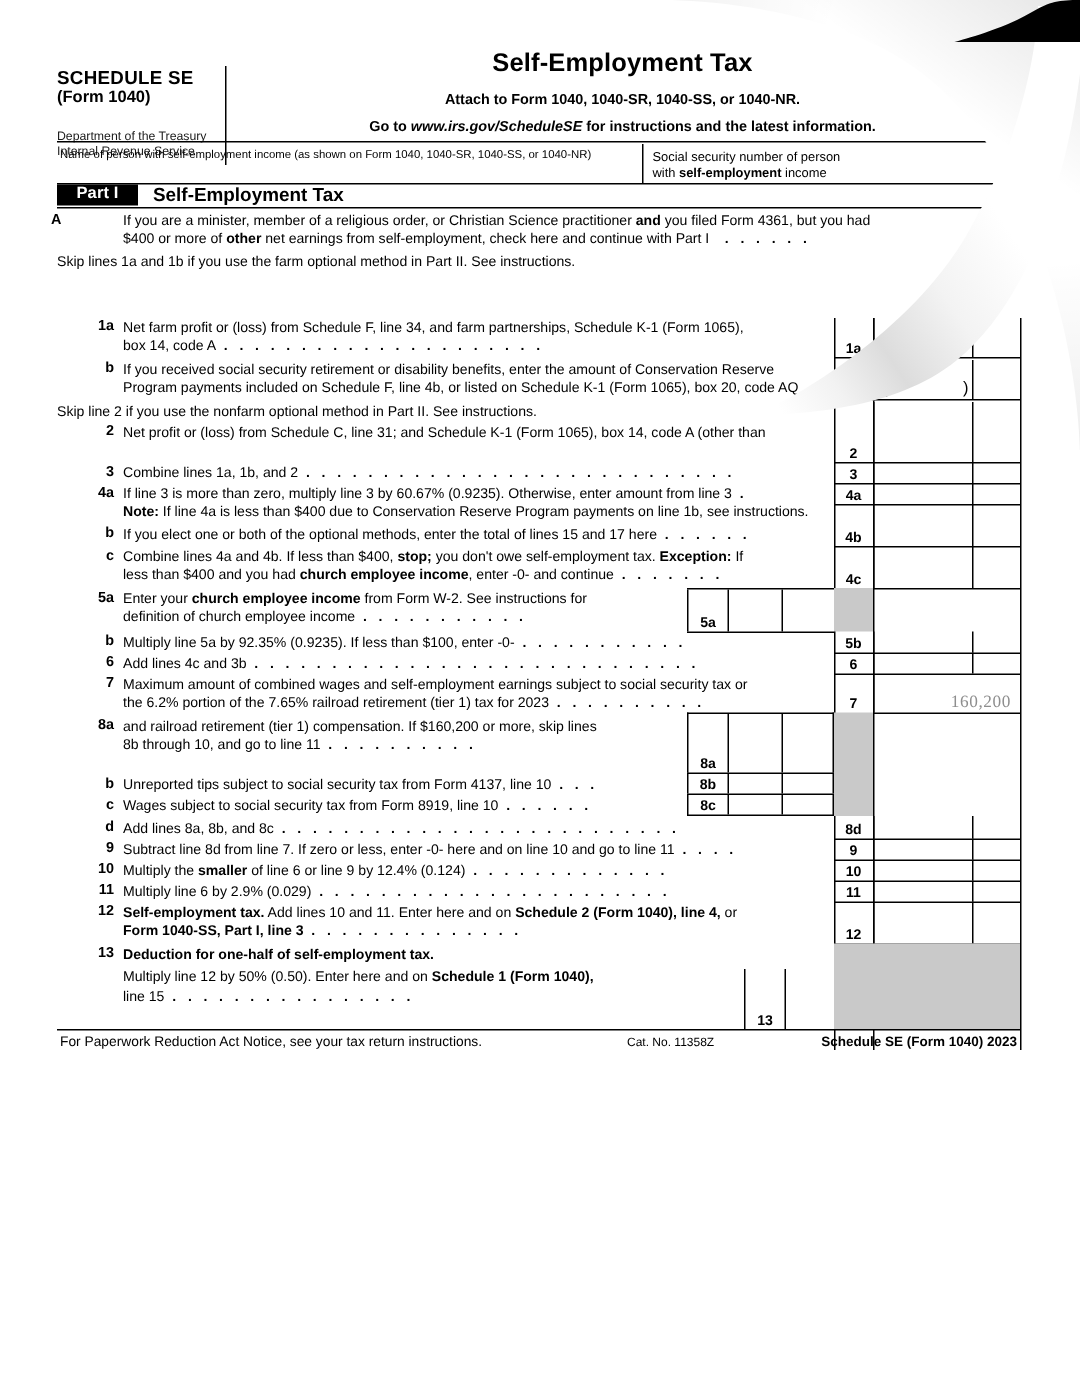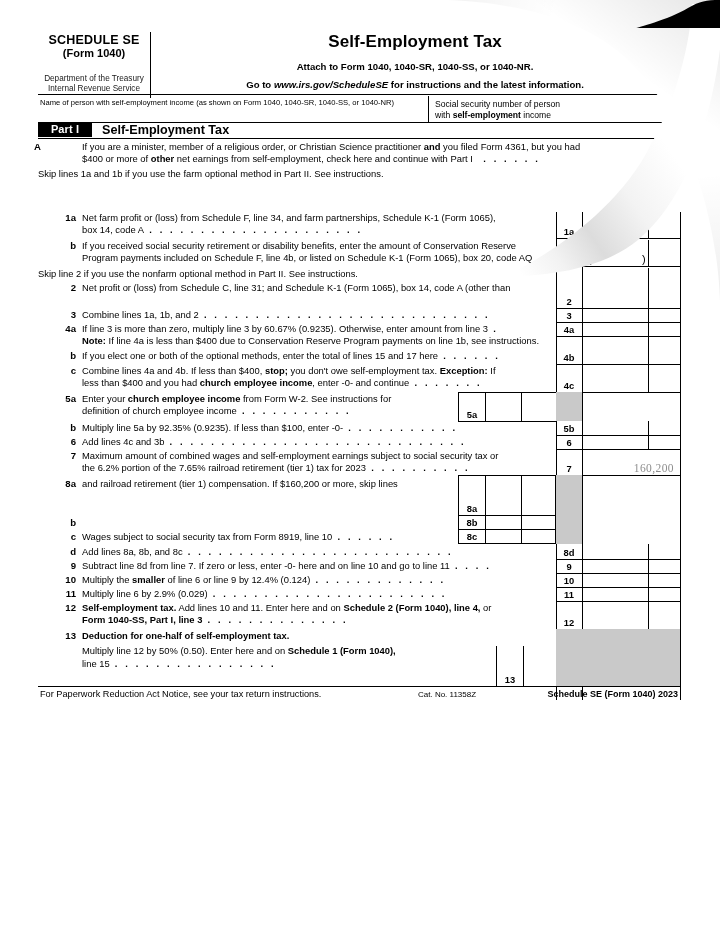--- a/index.html
+++ b/index.html
@@ -12,23 +12,22 @@
 
   
   .form{
     position:absolute;left:38px;top:28px;width:642px;height:672px;
     background:#fff;
   }
 
   
   .hdr{position:relative;height:66px;}
   .hdr-left{
-    position:absolute;left:0;top:4px;width:112px;height:66px;
+    position:absolute;left:0;top:16px;width:112px;height:66px;
     border-right:1.6px solid #000;
-    text-align:center;
   }
   .sched{font-size:12.5px;font-weight:bold;letter-spacing:.2px;line-height:13px;margin-top:2px;}
   .sched2{font-size:11px;font-weight:bold;line-height:13px;}
   .dept{font-size:8.2px;line-height:10.2px;margin-top:14px;color:#1a1a1a;}
 
   .hdr-mid{position:absolute;left:112px;top:0;right:0;height:66px;text-align:center;}
   .ttl{font-size:17px;font-weight:bold;margin-top:4px;letter-spacing:.1px;}
   .attach{font-size:9.6px;font-weight:bold;margin-top:9px;}
   .goto{font-size:9.6px;font-weight:bold;margin-top:7px;}
   .goto i{font-style:italic;}
@@ -333,30 +332,32 @@
       <div class="bn">
           <span>7</span>
         </div>
       <div class="amount">160,200</div>
     </div>
     <div class="hline-amt" style="top:447px;"></div>
 
     <div class="row txt" style="position:absolute;left:0;top:450px;width:420px;">
       <span class="ln" style="top:0;">8a</span>
       <div class="tx">and railroad retirement (tier 1) compensation. If $160,200 or more, skip lines</div>
+      <div class="tx"><span>8b through 10, and go to line 11</span><span class="lead"> . . . . . . . . . .</span></div>
     </div>
     <div class="ibox" style="left:420px;top:447px;width:98px;height:40px;border-bottom:none;">
       <div class="ibn">
           <span>8a</span>
         </div>
       <div class="icents" style="left:62px;"></div>
     </div>
 
     <div class="row txt" style="position:absolute;left:0;top:489px;width:420px;">
       <span class="ln" style="top:0;">b</span>
+      <div class="tx"><span>Unreported tips subject to social security tax from Form 4137, line 10</span><span class="lead"> . . .</span></div>
     </div>
     <div class="ibox" style="left:420px;top:487px;width:98px;height:14px;border-bottom:none;">
       <div class="ibn">
           <span>8b</span>
         </div>
       <div class="icents" style="left:62px;"></div>
     </div>
 
     <div class="row txt" style="position:absolute;left:0;top:503px;width:420px;">
       <span class="ln" style="top:0;">c</span>

